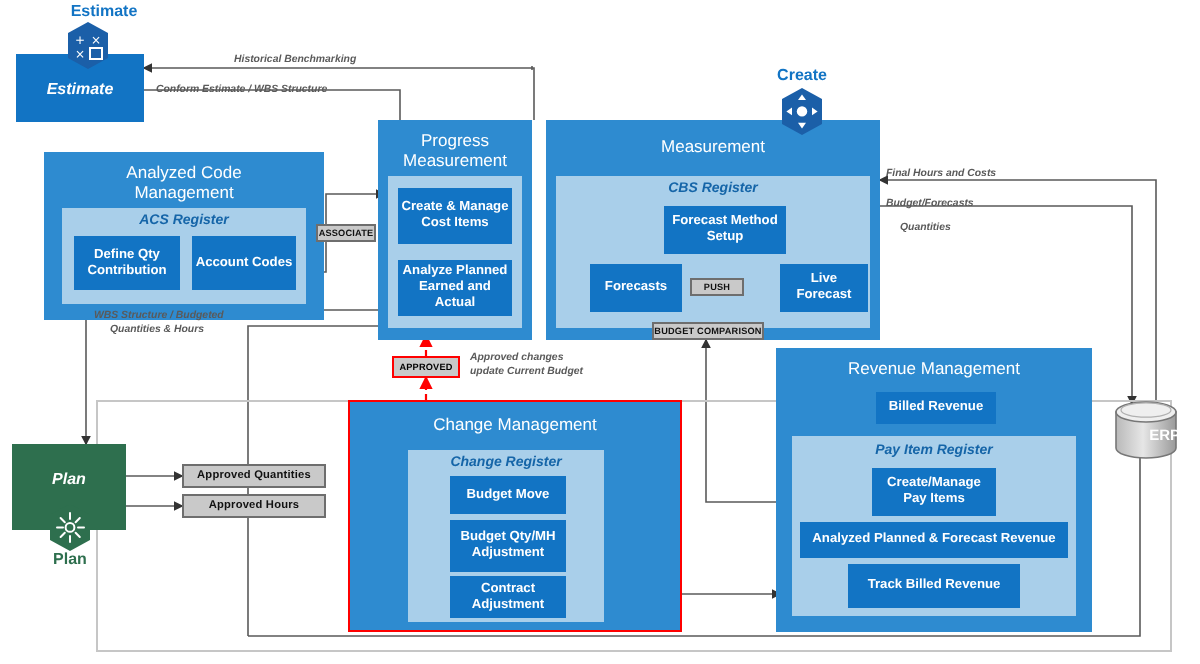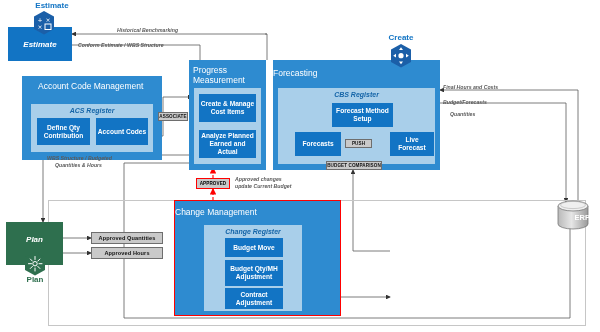--- a/index.html
+++ b/index.html
@@ -1,20 +1,20 @@
 <!DOCTYPE html>
 <html><head>
 <meta charset="utf-8">
 <style>
   html,body{margin:0;padding:0;background:#ffffff;}
   body{width:600px;height:332px;overflow:hidden;font-family:"Liberation Sans",sans-serif;}
   #stage{position:relative;width:535px;height:332px;background:#fff;text-decoration:underline;}
 
   .panel{position:absolute;background:#2e8bd0;box-sizing:border-box;}
-  .panel-title{position:absolute;left:0;right:0;color:#fff;font-size:8.5px;line-height:9.5px;font-weight:400;}
+  .panel-title{position:absolute;left:0;right:0;text-align:center;color:#fff;font-size:8.5px;line-height:9.5px;font-weight:400;}
   .register{position:absolute;background:#a9cfea;box-sizing:border-box;}
   .register-title{position:absolute;left:0;right:0;text-align:center;color:#1565a8;font-size:7px;font-style:italic;font-weight:bold;}
   .node{position:absolute;background:#1274c4;color:#fff;display:flex;align-items:center;justify-content:center;text-align:center;font-size:6.6px;font-weight:bold;line-height:8px;box-sizing:border-box;padding:1px;}
   .tag{position:absolute;background:#c9c9c9;border:0.7px solid #6e6e6e;color:#111;display:flex;align-items:center;justify-content:center;text-align:center;font-size:4.6px;font-weight:bold;box-sizing:border-box;letter-spacing:0.1px;}
   .flowlabel{position:absolute;color:#5a5a5a;font-size:5.2px;font-style:italic;font-weight:bold;line-height:6.5px;white-space:nowrap;}
   .greenbox{position:absolute;background:#2e6f4e;color:#fff;display:flex;align-items:center;justify-content:center;font-size:8px;font-style:italic;font-weight:bold;}
   .bluebox{position:absolute;background:#1274c4;color:#fff;display:flex;align-items:center;justify-content:center;font-size:8px;font-style:italic;font-weight:bold;}
   .hexicon{position:absolute;width:22px;height:24px;}
   .iconcap{position:absolute;text-align:center;font-size:8px;font-weight:bold;white-space:nowrap;}
   .erpwrap{position:absolute;}
@@ -95,39 +95,39 @@
     <text x="7" y="11" font-size="6" fill="#fff" font-family="DejaVu Sans" text-anchor="middle">+</text>
     <text x="15" y="11" font-size="6" fill="#fff" font-family="DejaVu Sans" text-anchor="middle">×</text>
     <text x="7" y="18" font-size="6" fill="#fff" font-family="DejaVu Sans" text-anchor="middle">×</text>
     <rect x="12" y="13" width="6" height="5.5" fill="none" stroke="#fff" stroke-width="1"></rect>
   </svg>
 
   <div class="flowlabel" style="left:117px;top:27px;">Historical Benchmarking</div>
   <div class="flowlabel" style="left:78px;top:42px;">Conform Estimate / WBS Structure</div>
 
   <div class="panel" style="left:22px;top:76px;width:140px;height:84px;">
-    <div class="panel-title" style="top:6px;padding:0 16px;">Account Code Management</div>
+    <div class="panel-title" style="top:6px;padding:0 16px;">Analyzed Code Management</div>
     <div class="register" style="left:9px;top:28px;width:122px;height:48px;">
       <div class="register-title" style="top:3px;">ACS Register</div>
       <div class="node" style="left:6px;top:14px;width:53px;height:27px;">Define Qty Contribution</div>
       <div class="node" style="left:65px;top:14px;width:52px;height:27px;">Account Codes</div>
     </div>
   </div>
   <div class="tag" style="left:158px;top:112px;width:30px;height:9px;">ASSOCIATE</div>
 
   <div class="panel" style="left:189px;top:60px;width:77px;height:110px;">
     <div class="panel-title" style="top:6px;padding:0 4px;">Progress Measurement</div>
     <div class="register" style="left:5px;top:28px;width:67px;height:76px;">
       <div class="node" style="left:5px;top:6px;width:57px;height:28px;">Create &amp; Manage Cost Items</div>
       <div class="node" style="left:5px;top:42px;width:57px;height:28px;">Analyze Planned Earned and Actual</div>
     </div>
   </div>
 
   <div class="panel" style="left:273px;top:60px;width:167px;height:110px;">
-    <div class="panel-title" style="top:9px;">Forecasting</div>
+    <div class="panel-title" style="top:9px;">Measurement</div>
     <div class="register" style="left:5px;top:28px;width:157px;height:76px;">
       <div class="register-title" style="top:3px;">CBS Register</div>
       <div class="node" style="left:54px;top:15px;width:61px;height:24px;">Forecast Method Setup</div>
       <div class="node" style="left:17px;top:44px;width:46px;height:24px;">Forecasts</div>
       <div class="node" style="left:112px;top:44px;width:44px;height:24px;">Live Forecast</div>
     </div>
   </div>
   <div class="tag" style="left:345px;top:139px;width:27px;height:9px;">PUSH</div>
   <div class="tag" style="left:326px;top:161px;width:56px;height:9px;">BUDGET COMPARISON</div>
 
@@ -177,20 +177,30 @@
   <div class="panel redframe" style="left:174px;top:200px;width:167px;height:116px;">
     <div class="panel-title" style="top:7px;">Change Management</div>
     <div class="register" style="left:29px;top:24px;width:98px;height:86px;">
       <div class="register-title" style="top:3px;">Change Register</div>
       <div class="node" style="left:21px;top:13px;width:58px;height:19px;">Budget Move</div>
       <div class="node" style="left:21px;top:35px;width:58px;height:26px;">Budget Qty/MH Adjustment</div>
       <div class="node" style="left:21px;top:63px;width:58px;height:21px;">Contract Adjustment</div>
     </div>
   </div>
 
+  <div class="panel" style="left:388px;top:174px;width:158px;height:142px;">
+    <div class="panel-title" style="top:6px;">Revenue Management</div>
+    <div class="node" style="left:50px;top:22px;width:60px;height:16px;">Billed Revenue</div>
+    <div class="register" style="left:8px;top:44px;width:142px;height:90px;">
+      <div class="register-title" style="top:4px;">Pay Item Register</div>
+      <div class="node" style="left:40px;top:16px;width:62px;height:24px;">Create/Manage Pay Items</div>
+      <div class="node" style="left:4px;top:43px;width:134px;height:18px;">Analyzed Planned &amp; Forecast Revenue</div>
+      <div class="node" style="left:28px;top:64px;width:86px;height:22px;">Track Billed Revenue</div>
+    </div>
+  </div>
 
   <div class="erpwrap" style="left:556px;top:200px;width:34px;height:30px;">
     <svg viewBox="0 0 34 30" style="width:34px;height:30px;">
       <defs>
         <linearGradient id="erpg" x1="0" y1="0" x2="1" y2="0">
           <stop offset="0" stop-color="#b9b9b9"></stop>
           <stop offset="0.45" stop-color="#e6e6e6"></stop>
           <stop offset="1" stop-color="#9a9a9a"></stop>
         </linearGradient>
       </defs>

